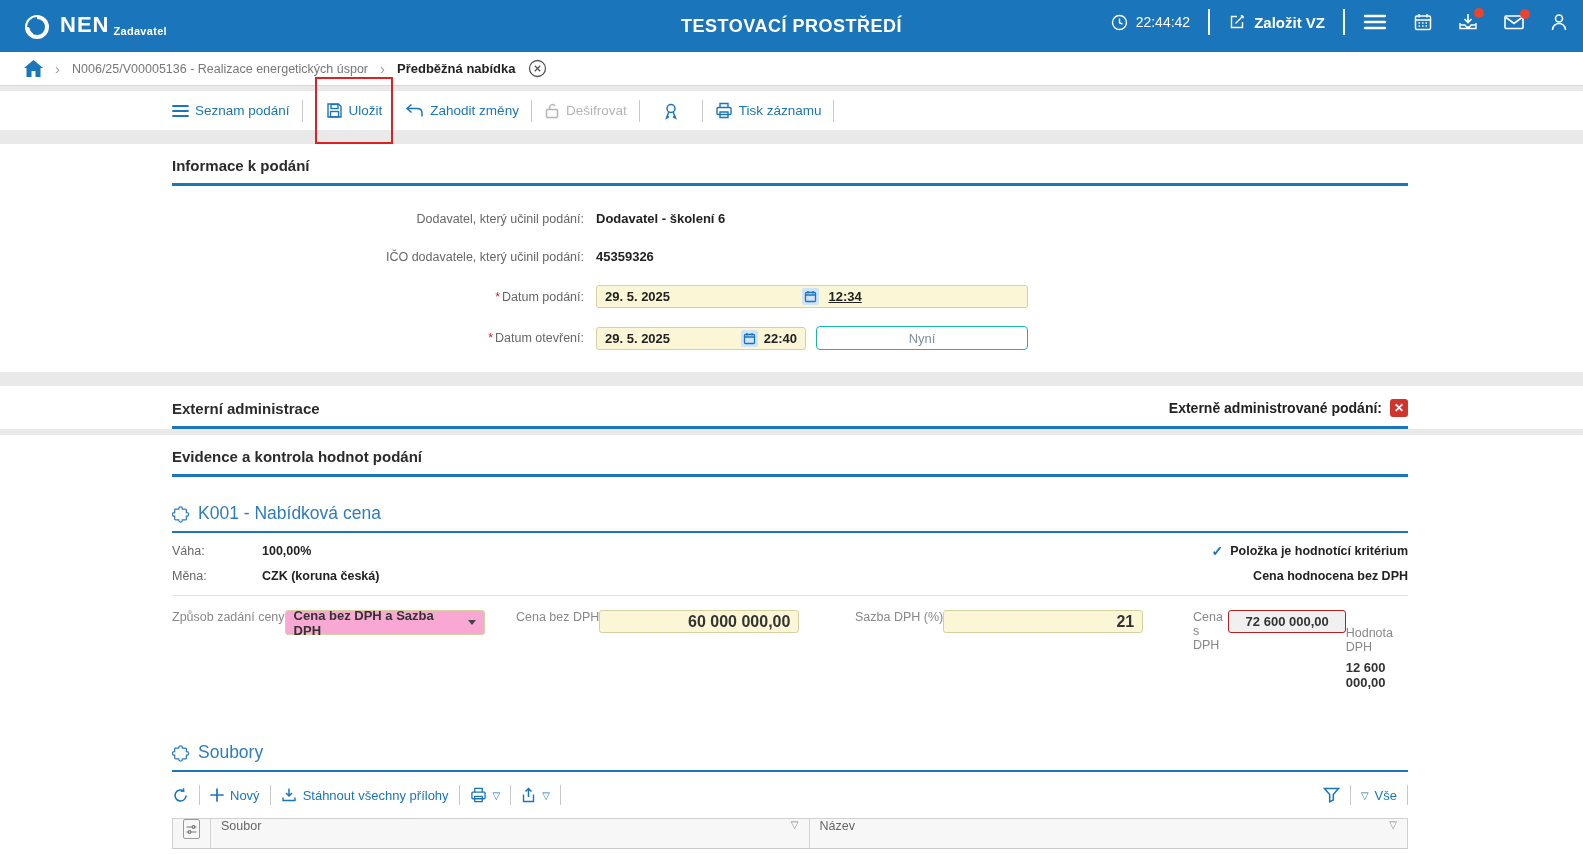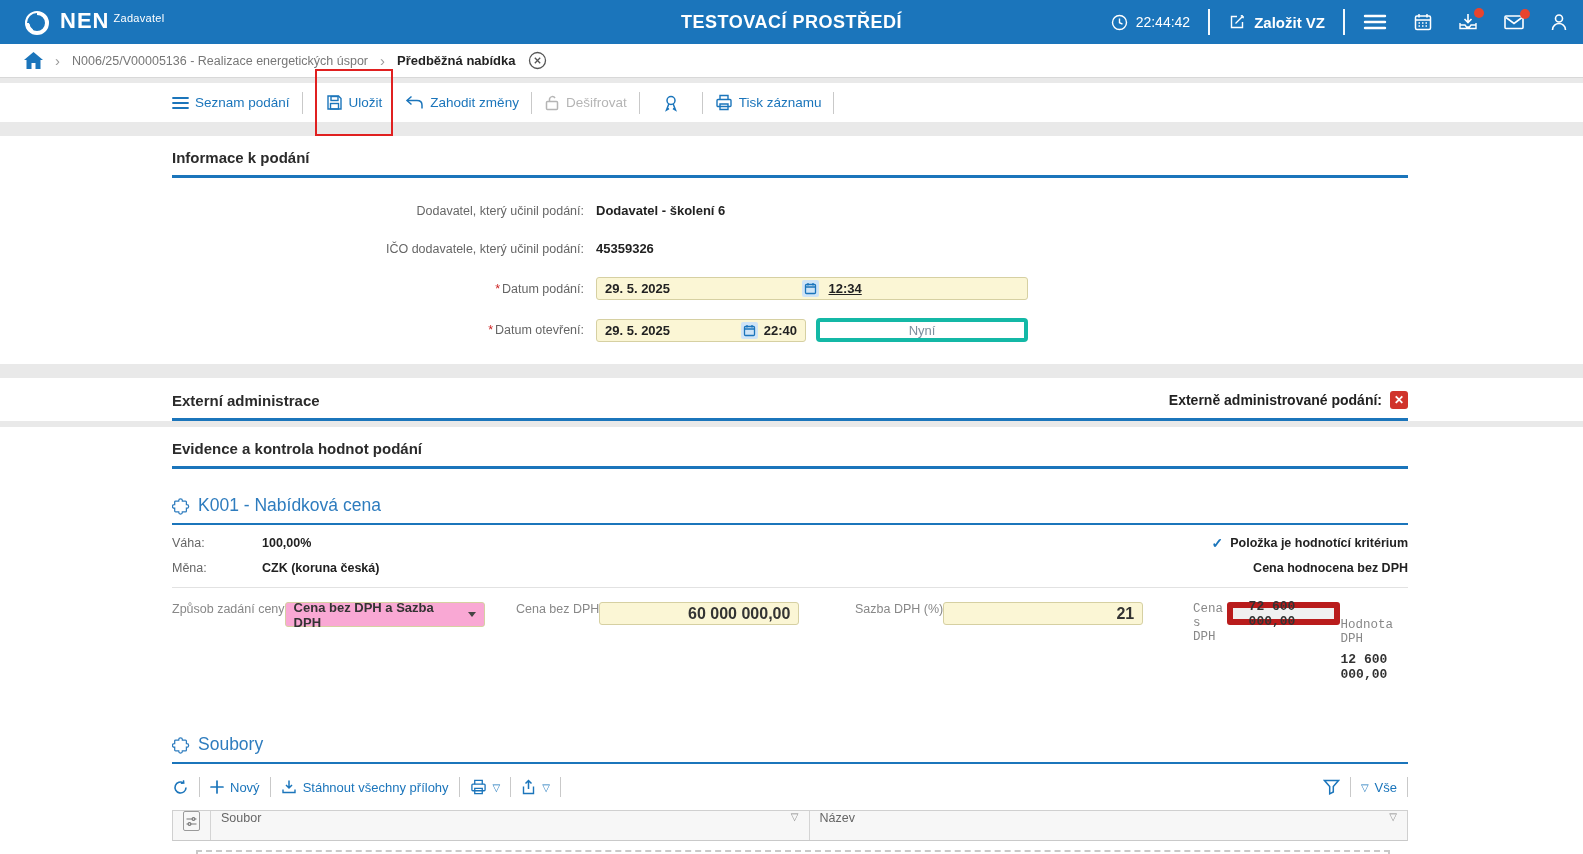--- a/index.html
+++ b/index.html
@@ -1,25 +1,25 @@
 <!DOCTYPE html>
 <html><head>
 <meta charset="utf-8">
 <style>
   * { box-sizing: border-box; margin: 0; padding: 0; }
   html,body { width:1583px; height:854px; overflow:hidden; }
   body { background:#e9e9e9; font-family:"Liberation Sans", sans-serif; color:#333; font-size:13px; }
   [data-interactable="true"] { cursor:pointer; }
 
   
-  .topbar { position:relative; height:44px; background:#1b75bb; color:#fff; display:flex; align-items:center; }
+  .topbar { position:relative; height:52px; background:#1b75bb; color:#fff; display:flex; align-items:center; }
   .brand { display:flex; align-items:flex-start; padding-left:22px; gap:8px; }
   .brand-ring { width:30px; height:30px; margin-top:2px; }
   .brand-text { font-weight:bold; font-size:22px; letter-spacing:1px; line-height:22px; margin-top:4px; }
-  .brand-sub { font-size:11px; font-weight:normal; letter-spacing:0.3px; margin-top:6px; margin-left:-4px; }
+  .brand-sub { font-size:11px; font-weight:bold; letter-spacing:0.3px; margin-top:15px; margin-left:-4px; }
   .topbar-title { position:absolute; left:0; right:0; text-align:center; font-weight:bold; font-size:18px; letter-spacing:0.5px; }
   .topbar-right { position:absolute; right:14px; top:0; height:44px; display:flex; align-items:center; gap:18px; }
   .tb-sep { width:2px; height:26px; background:rgba(255,255,255,0.95); }
   .tb-item { display:flex; align-items:center; gap:8px; font-size:14px; }
   .tb-item.bold { font-weight:bold; font-size:15px; }
   .icon { display:inline-flex; align-items:center; justify-content:center; }
   .icon svg { display:block; }
   .badge-wrap { position:relative; }
   .notify-dot { position:absolute; top:-4px; right:-5px; width:10px; height:10px; border-radius:50%; background:#e8442e; }
 
@@ -42,21 +42,21 @@
   .sec-head { display:flex; justify-content:space-between; align-items:flex-end; padding:13px 0 9px 0; border-bottom:3px solid #1b75bb; }
   .sec-title { font-weight:bold; font-size:15px; color:#2b2b2b; }
 
   
   .frow { display:flex; align-items:center; }
   .flabel { width:424px; text-align:right; padding-right:12px; color:#666; font-size:12.5px; white-space:nowrap; }
   .req { color:#cc2222; margin-right:2px; }
   .fvalue { font-weight:bold; color:#222; font-size:13px; }
   .yfield { background:#fbf6d5; border:1px solid #d6d0a2; border-radius:3px; height:23px; display:flex; align-items:center; padding:0 8px; font-weight:bold; font-size:13px; color:#222; }
   .cal-chip { width:17px; height:17px; background:#cfe4f6; border-radius:2px; display:inline-flex; align-items:center; justify-content:center; margin:0 6px; }
-  .btn-plain { background:#fff; border:4px solid #14b8a6; border-radius:4px; height:24px; display:flex; align-items:center; justify-content:center; color:#7d8f9e; font-size:13px; }
+  .btn-plain { background:#fff; border:1px solid #14b8a6; border-radius:4px; height:24px; display:flex; align-items:center; justify-content:center; color:#7d8f9e; font-size:13px; }
 
   
   .ext-right { display:flex; align-items:center; gap:8px; font-weight:bold; font-size:14px; color:#222; }
   .xbadge { width:18px; height:18px; border-radius:3px; background:#d0342c; color:#fff; font-weight:bold; font-size:12px; display:flex; align-items:center; justify-content:center; }
 
   
   .sub-head { display:flex; align-items:center; gap:8px; color:#2e7cbe; padding:26px 0 7px 0; border-bottom:2px solid #1b75bb; }
   .sub-title { font-size:17.5px; color:#2e7cbe; }
   .kv-row { display:flex; justify-content:space-between; align-items:center; margin-top:10px; }
   .kv-left { display:flex; }
@@ -65,23 +65,23 @@
   .kv-right { font-weight:bold; color:#222; font-size:12.5px; display:flex; align-items:center; gap:7px; }
   .check { color:#1b75bb; font-size:14px; font-weight:bold; }
   .hr-light { border-top:1px solid #e2e2e2; margin-top:12px; }
 
   .price-grid { display:flex; margin-top:14px; }
   .pcol { display:flex; flex-direction:row; }
   .pcol .plabel { color:#888; font-size:12.5px; margin-bottom:6px; }
   .pc1 { width:344px; }
   .pc2 { width:339px; }
   .pc3 { width:338px; }
-  .pc4 { width:200px;font-family:Liberation Mono, monospace; }
+  .pc4 { width:200px; }
   .yinput { background:#fbf6d5; border:1px solid #d6d0a2; border-radius:3px; height:23px; display:flex; align-items:center; justify-content:flex-end; padding:0 8px; font-weight:bold; font-size:16px; width:200px; }
-  .ginput { background:#f0f0f0; border:6px solid #b91c1c; border-radius:3px; height:23px; display:flex; align-items:center; justify-content:flex-end; padding:0 16px; font-weight:bold; font-size:13px; width:200px; }
+  .ginput { background:#f0f0f0; border:1px solid #b91c1c; border-radius:3px; height:23px; display:flex; align-items:center; justify-content:flex-end; padding:0 16px; font-weight:bold; font-size:13px; width:200px; }
   .yselect { background:#f9a8d4; border:1px solid #d6d0a2; border-radius:3px; height:25px; display:flex; align-items:center; justify-content:space-between; padding:0 8px; font-weight:bold; font-size:13px; width:200px; }
   .sel-arrow { width:0; height:0; border-left:4px solid transparent; border-right:4px solid transparent; border-top:5px solid #444; margin-left:8px; }
   .hodnota { margin-top:16px; }
   .hodnota .plabel { color:#888; font-size:12.5px; }
   .hodnota .hval { font-weight:bold; font-size:13px; margin-top:6px; }
 
   
   .files-toolbar { display:flex; align-items:center; gap:10px; margin-top:8px; color:#1b75bb; font-size:13px; height:30px; }
   .ft-sep { width:1px; height:20px; background:#c9c9c9; }
   .ft-spacer { flex:1; }

